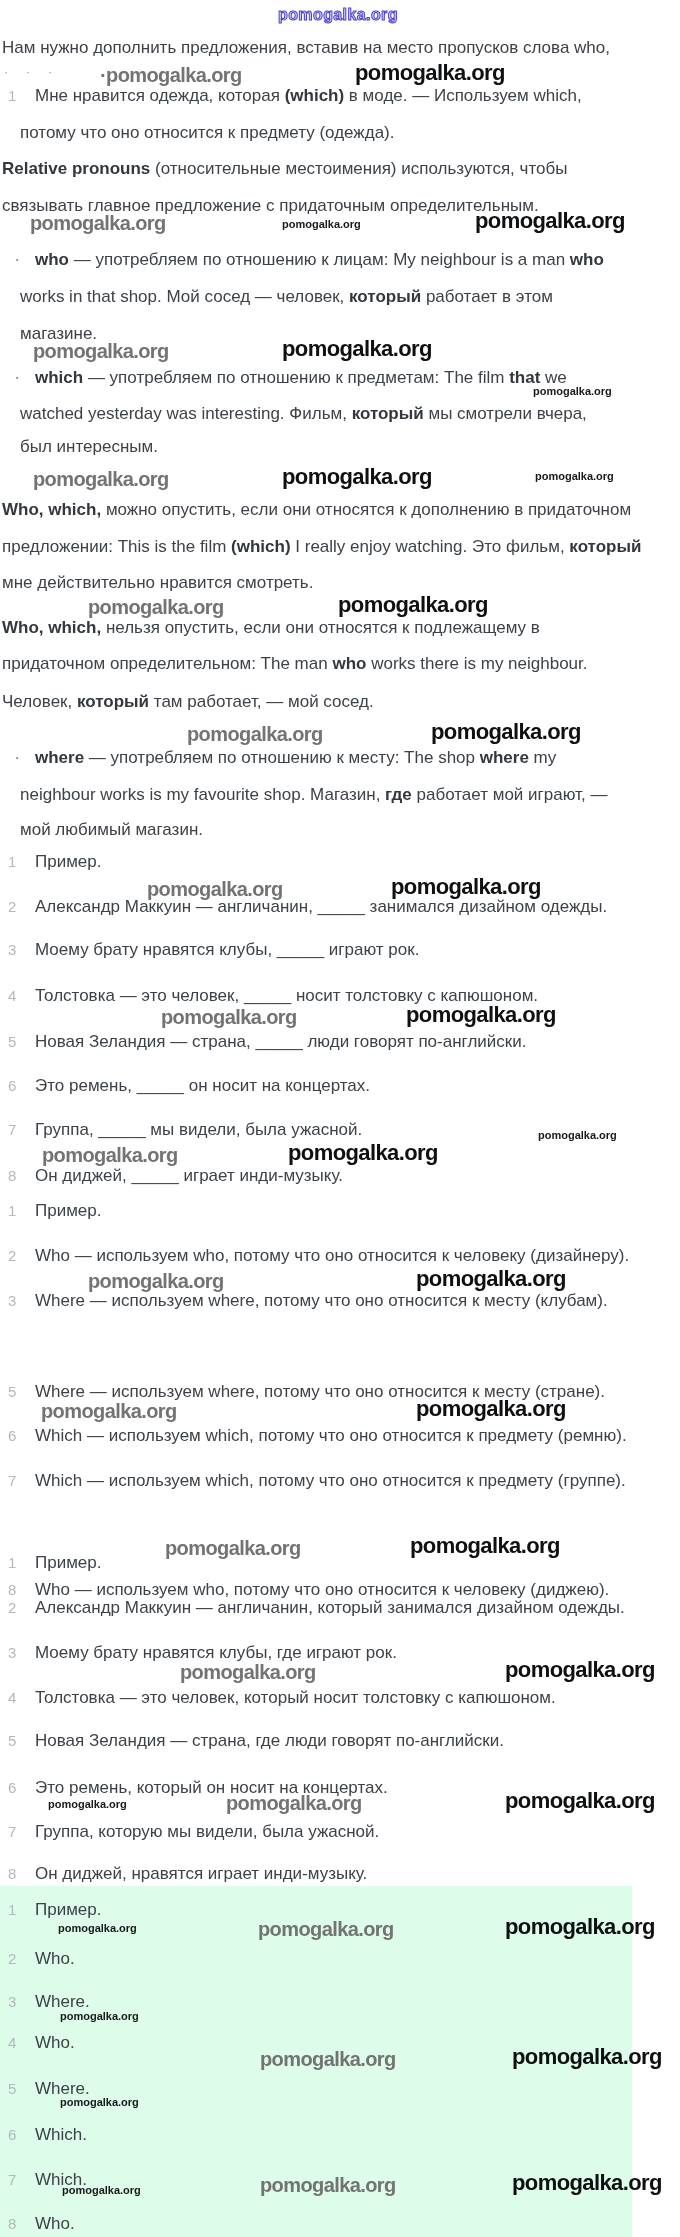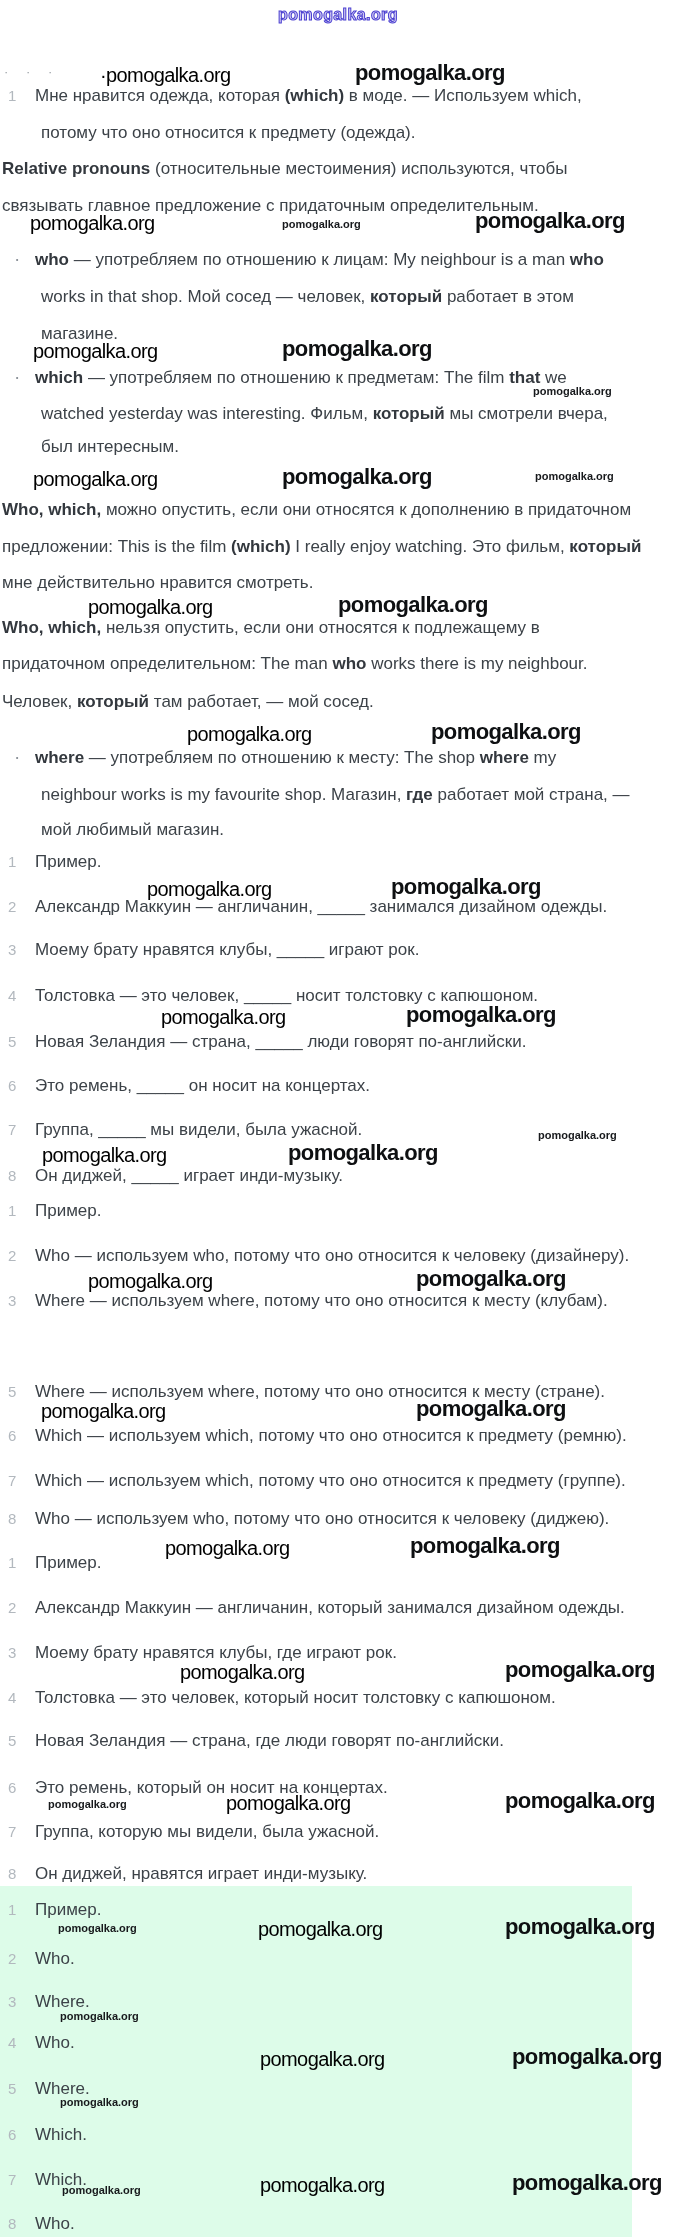--- a/index.html
+++ b/index.html
@@ -1,27 +1,27 @@
 <!DOCTYPE html>
 <html><head>
 <meta charset="utf-8">
 <style>
   html,body{margin:0;padding:0;background:#fff;}
   .page{position:relative;width:680px;height:2237px;background:#ffffff;overflow:hidden;
         font-family:"Liberation Sans","DejaVu Sans",sans-serif;color:#3c4248;}
   .line{position:absolute;white-space:nowrap;font-size:17px;line-height:20px;}
   .p{left:2px;}
-  .c{left:41px;}
+  .c{left:20px;}
   .n{left:8px;}
   .b{left:14px;}
   .num{display:inline-block;width:27px;font-size:15px;color:#b2b8be;}
   .bullet{display:inline-block;width:21px;font-size:19px;color:#8d939a;}
   .bold{font-weight:700;color:#33383e;}
   .wm{position:absolute;white-space:nowrap;}
-  .wm-big{font-weight:400;font-size:20px;letter-spacing:-0.6px;color:#000000;}
+  .wm-big{font-weight:700;font-size:20px;letter-spacing:-0.6px;color:#737373;}
   .wm-big2{font-weight:700;font-size:22px;letter-spacing:-0.6px;color:#0e1012;}
   .wm-sm{font-weight:700;font-size:11px;color:#17191c;}
   .wm-outline{font-weight:700;font-size:16px;letter-spacing:0.4px;color:#cfc9f2;-webkit-text-stroke:1px #4a3fd0;}
   .dots{position:absolute;color:#9aa0a6;font-size:13px;letter-spacing:7px;}
   .highlight{position:absolute;top:1886px;left:0;width:632px;height:351px;background:#ddfce9;}
 </style>
 </head>
 <body>
 
 <div class="page">
@@ -67,20 +67,21 @@
   <div class="wm wm-big" style="top:1918px;left:258px">pomogalka.org</div>
   <div class="wm wm-big2" style="top:1914px;left:505px">pomogalka.org</div>
   <div class="wm wm-sm" style="top:2010px;left:60px">pomogalka.org</div>
   <div class="wm wm-big" style="top:2048px;left:260px">pomogalka.org</div>
   <div class="wm wm-big2" style="top:2044px;left:512px">pomogalka.org</div>
   <div class="wm wm-sm" style="top:2096px;left:60px">pomogalka.org</div>
   <div class="wm wm-sm" style="top:2184px;left:62px">pomogalka.org</div>
   <div class="wm wm-big" style="top:2174px;left:260px">pomogalka.org</div>
   <div class="wm wm-big2" style="top:2170px;left:512px">pomogalka.org</div>
 
+  <div class="line p" style="top:38px"><span>Нам нужно дополнить предложения, вставив на место пропусков слова who,</span></div>
 
   <div class="line n" style="top:86px"><span class="num">1</span><span>Мне нравится одежда, которая </span><span class="bold">(which)</span><span> в моде. — Используем which,</span></div>
   <div class="line c" style="top:123px"><span>потому что оно относится к предмету (одежда).</span></div>
 
   <div class="line p" style="top:159px"><span class="bold">Relative pronouns</span><span> (относительные местоимения) используются, чтобы</span></div>
   <div class="line p" style="top:196px"><span>связывать главное предложение с придаточным определительным.</span></div>
 
   <div class="line b" style="top:249px"><span class="bullet">·</span><span class="bold">who</span><span> — употребляем по отношению к лицам: My neighbour is a man </span><span class="bold">who</span></div>
   <div class="line c" style="top:287px"><span>works in that shop. Мой сосед — человек, </span><span class="bold">который</span><span> работает в этом</span></div>
   <div class="line c" style="top:324px"><span>магазине.</span></div>
@@ -91,39 +92,39 @@
 
   <div class="line p" style="top:500px"><span class="bold">Who, which,</span><span> можно опустить, если они относятся к дополнению в придаточном</span></div>
   <div class="line p" style="top:537px"><span>предложении: This is the film </span><span class="bold">(which)</span><span> I really enjoy watching. Это фильм, </span><span class="bold">который</span></div>
   <div class="line p" style="top:573px"><span>мне действительно нравится смотреть.</span></div>
 
   <div class="line p" style="top:618px"><span class="bold">Who, which,</span><span> нельзя опустить, если они относятся к подлежащему в</span></div>
   <div class="line p" style="top:654px"><span>придаточном определительном: The man </span><span class="bold">who</span><span> works there is my neighbour.</span></div>
   <div class="line p" style="top:692px"><span>Человек, </span><span class="bold">который</span><span> там работает, — мой сосед.</span></div>
 
   <div class="line b" style="top:747px"><span class="bullet">·</span><span class="bold">where</span><span> — употребляем по отношению к месту: The shop </span><span class="bold">where</span><span> my</span></div>
-  <div class="line c" style="top:785px"><span>neighbour works is my favourite shop. Магазин, </span><span class="bold">где</span><span> работает мой страна, —</span></div>
+  <div class="line c" style="top:785px"><span>neighbour works is my favourite shop. Магазин, </span><span class="bold">где</span><span> работает мой играют, —</span></div>
   <div class="line c" style="top:820px"><span>мой любимый магазин.</span></div>
 
   <div class="line n" style="top:852px"><span class="num">1</span><span>Пример.</span></div>
   <div class="line n" style="top:897px"><span class="num">2</span><span>Александр Маккуин — англичанин, _____ занимался дизайном одежды.</span></div>
   <div class="line n" style="top:940px"><span class="num">3</span><span>Моему брату нравятся клубы, _____ играют рок.</span></div>
   <div class="line n" style="top:986px"><span class="num">4</span><span>Толстовка — это человек, _____ носит толстовку с капюшоном.</span></div>
   <div class="line n" style="top:1032px"><span class="num">5</span><span>Новая Зеландия — страна, _____ люди говорят по-английски.</span></div>
   <div class="line n" style="top:1076px"><span class="num">6</span><span>Это ремень, _____ он носит на концертах.</span></div>
   <div class="line n" style="top:1120px"><span class="num">7</span><span>Группа, _____ мы видели, была ужасной.</span></div>
   <div class="line n" style="top:1166px"><span class="num">8</span><span>Он диджей, _____ играет инди-музыку.</span></div>
 
   <div class="line n" style="top:1201px"><span class="num">1</span><span>Пример.</span></div>
   <div class="line n" style="top:1246px"><span class="num">2</span><span>Who — используем who, потому что оно относится к человеку (дизайнеру).</span></div>
   <div class="line n" style="top:1291px"><span class="num">3</span><span>Where — используем where, потому что оно относится к месту (клубам).</span></div>
   <div class="line n" style="top:1382px"><span class="num">5</span><span>Where — используем where, потому что оно относится к месту (стране).</span></div>
   <div class="line n" style="top:1426px"><span class="num">6</span><span>Which — используем which, потому что оно относится к предмету (ремню).</span></div>
   <div class="line n" style="top:1471px"><span class="num">7</span><span>Which — используем which, потому что оно относится к предмету (группе).</span></div>
-  <div class="line n" style="top:1509px"><span class="num">8</span><span>Who — используем who, потому что оно относится к человеку (диджею).</span></div>
+  <div class="line n" style="top:1580px"><span class="num">8</span><span>Who — используем who, потому что оно относится к человеку (диджею).</span></div>
 
   <div class="line n" style="top:1553px"><span class="num">1</span><span>Пример.</span></div>
   <div class="line n" style="top:1598px"><span class="num">2</span><span>Александр Маккуин — англичанин, который занимался дизайном одежды.</span></div>
   <div class="line n" style="top:1643px"><span class="num">3</span><span>Моему брату нравятся клубы, где играют рок.</span></div>
   <div class="line n" style="top:1688px"><span class="num">4</span><span>Толстовка — это человек, который носит толстовку с капюшоном.</span></div>
   <div class="line n" style="top:1731px"><span class="num">5</span><span>Новая Зеландия — страна, где люди говорят по-английски.</span></div>
   <div class="line n" style="top:1778px"><span class="num">6</span><span>Это ремень, который он носит на концертах.</span></div>
   <div class="line n" style="top:1822px"><span class="num">7</span><span>Группа, которую мы видели, была ужасной.</span></div>
   <div class="line n" style="top:1864px"><span class="num">8</span><span>Он диджей, нравятся играет инди-музыку.</span></div>
 

